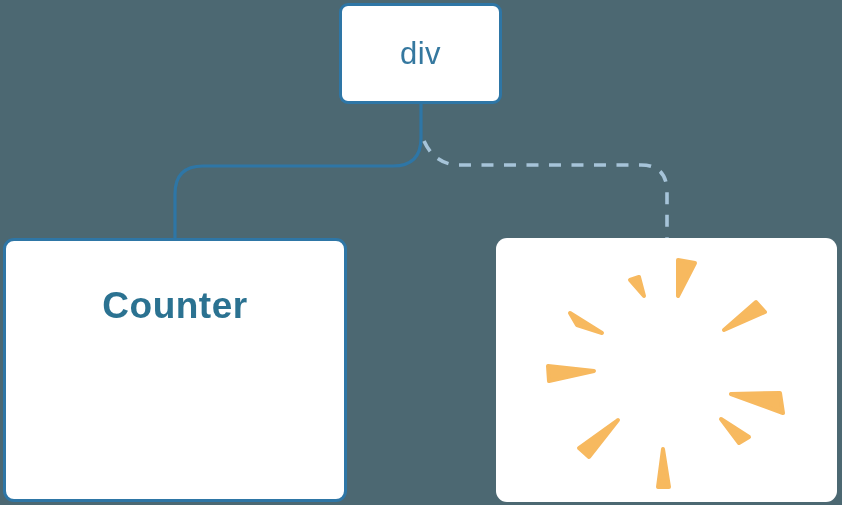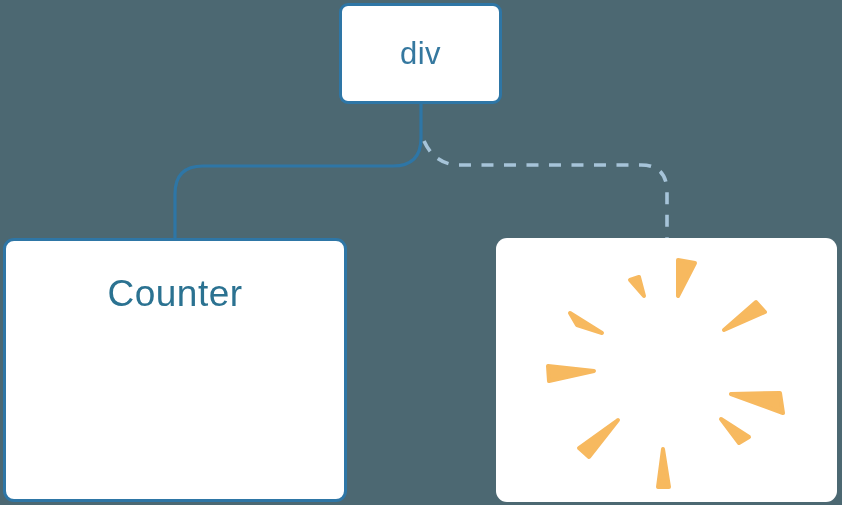--- a/index.html
+++ b/index.html
@@ -42,23 +42,23 @@
     letter-spacing: 0.5px;
   }
   .counter-node {
     left: 3px; top: 238px;
     width: 344px; height: 264px;
     border: 3px solid var(--boxBorder);
     border-radius: 11px;
     display: flex; flex-direction: column; align-items: center;
   }
   .counter-title {
-    margin-top: 32px;
+    margin-top: 44px;
     font-size: 37px;
-    font-weight: 400;
+    font-weight: 700;
     color: var(--counterText);
     letter-spacing: 0.5px;
   }
   .state-pill {
     position: absolute;
     left: 38px; top: 116px;
     width: 267px; height: 101px;
     border: 2.5px solid var(--pill);
     border-radius: 51px;
     display: flex;

